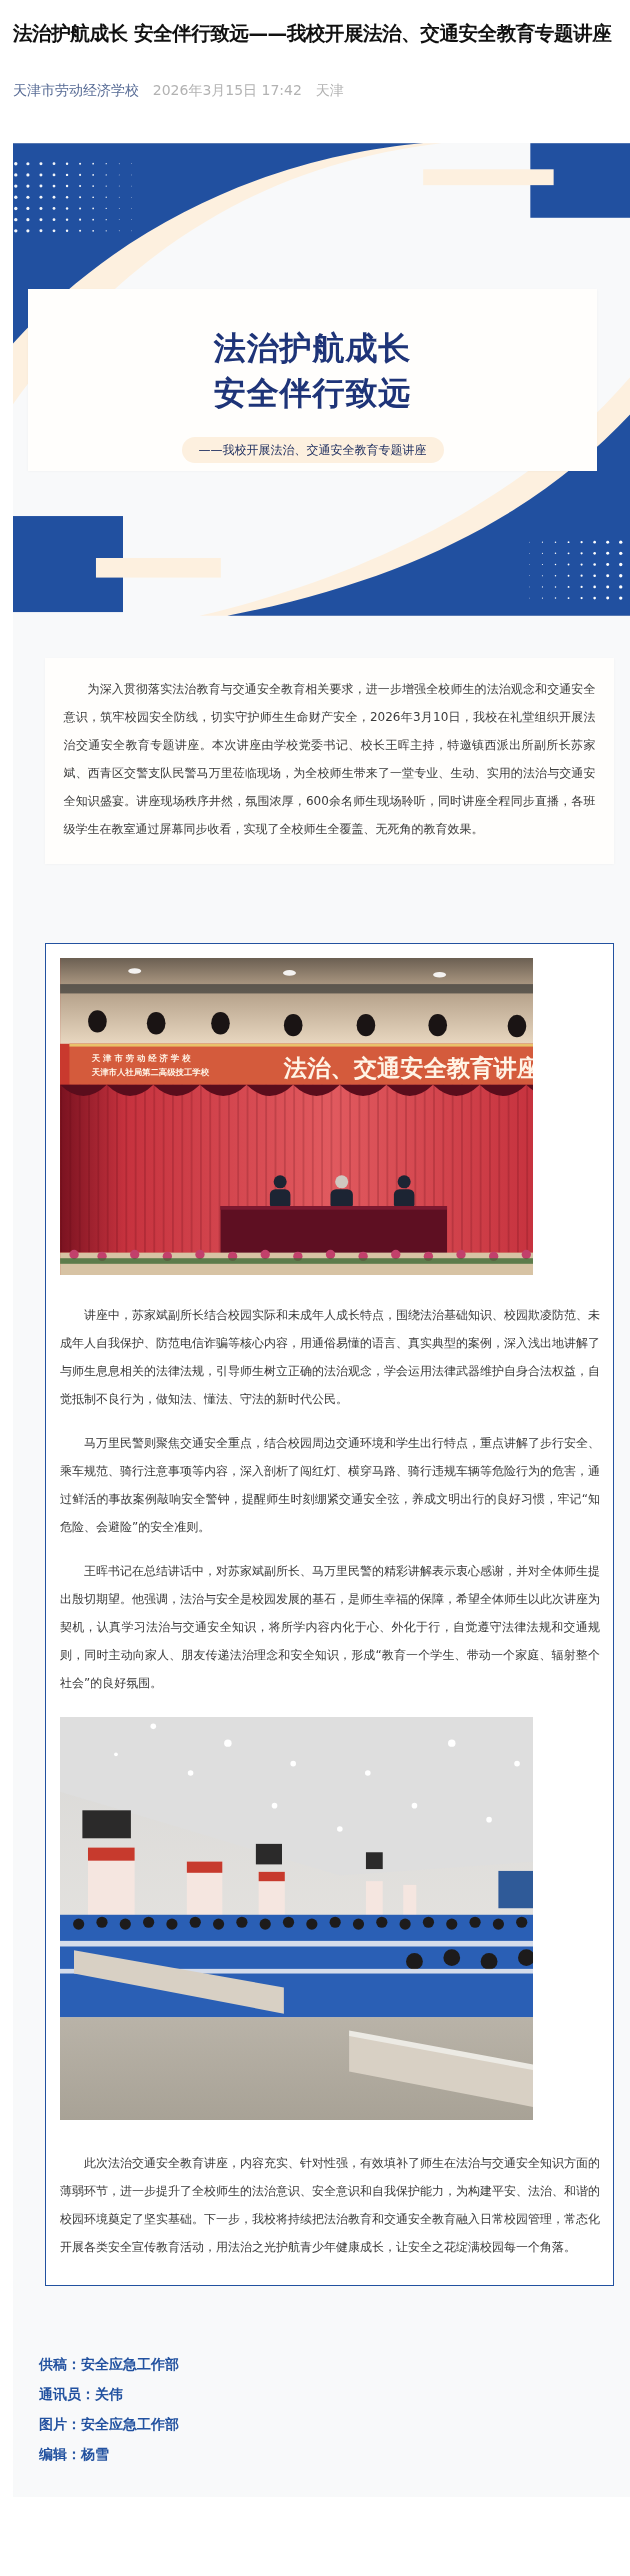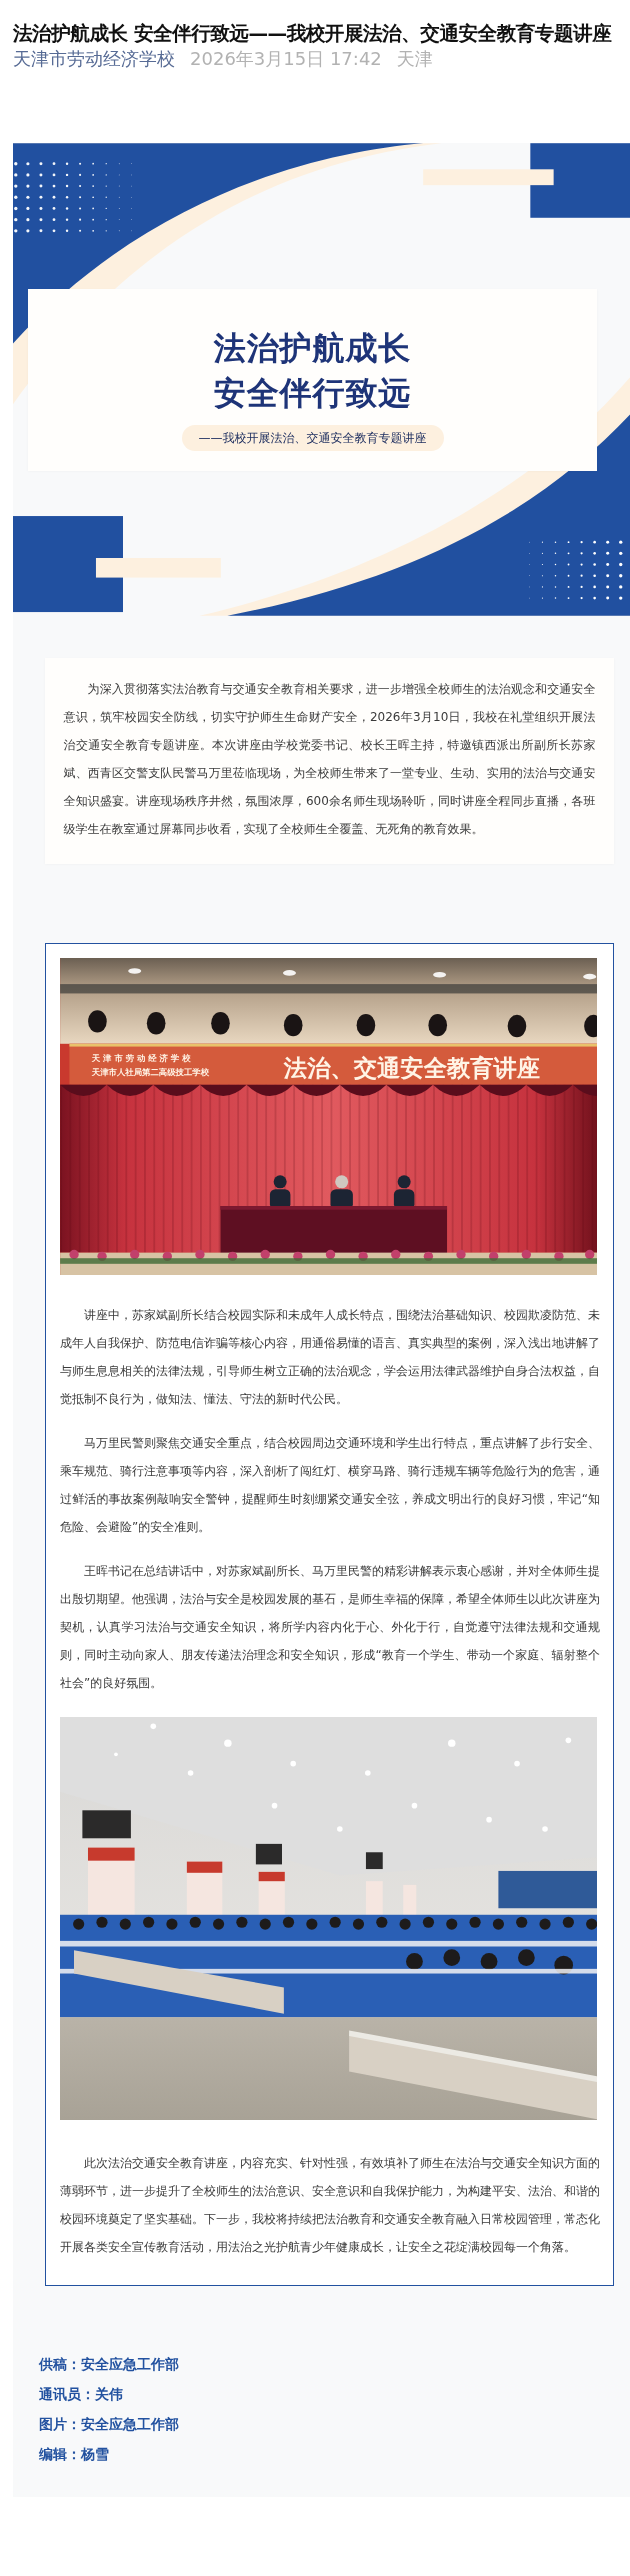--- a/index.html
+++ b/index.html
@@ -1,44 +1,44 @@
 <!DOCTYPE html>
 <html style="font-size:15px"><head>
 <meta charset="utf-8">
 <style>
   * { box-sizing: border-box; margin: 0; padding: 0; }
   html, body { width: 631px; background: #ffffff; }
   body { font-family: "DejaVu Sans", "Liberation Sans", sans-serif; color: #333; }
 
   .article-header { padding: 18.6px 13px 0 13px; height: 143px; }
   .article-title { font-size: 19.6px; font-weight: bold; line-height: 30px; color: #111; letter-spacing: -0.5px; }
-  .meta { margin-top: 1px; font-size: 18px; line-height: 18.6px; }
+  .meta { margin-top: 32px; font-size: 14px; line-height: 18.6px; }
   .meta .author { color: #576b95; }
   .meta .date, .meta .loc { color: #b2b2b2; margin-left: 9.3px; }
 
   .content { margin-left: 13px; width: 618px; background: #f8f9fa; padding-bottom: 28px; }
 
   
   .banner { position: relative; height: 473px; overflow: hidden; }
   .banner svg.bg { position: absolute; left: 0; top: 0; }
   .title-card { position: absolute; left: 15px; top: 146px; width: 569px; height: 182px; background: #fffefc;
     box-shadow: 0 0.9px 2.8px rgba(0,0,0,0.04); text-align: center; }
   .title-card .l1, .title-card .l2 { font-size: 32px; font-weight: bold; color: #1e3478; line-height: 45px; letter-spacing: 0.9px; }
   .title-card .l1 { margin-top: 37px; }
-  .title-card .sub { display: inline-block; margin-top: 9px; background: #fdf0df; color: #1f2f60; font-size: 12px;
+  .title-card .sub { display: inline-block; margin-top: 21px; background: #fdf0df; color: #1f2f60; font-size: 12px;
     padding: 3.7px 17px; border-radius: 13px; line-height: 18.6px; text-align: center; }
 
   
   .intro-card { margin: 42px 0 0 32px; width: 569px; background: #fffefc; padding: 17px 18.6px 20.5px 18.6px;
     box-shadow: 0 0.9px 2.8px rgba(0,0,0,0.04); }
   .para { font-size: 12px; line-height: 28px; color: #3a3a3a; text-indent: 2em; text-align: justify; }
 
   
   .frame { margin: 79px 0 0 32px; width: 569px; border: 1.4px solid #2352a0; background: #ffffff; padding: 14px 13px 24px 14px; }
-  .photo { width: 537px; position: relative; overflow: hidden; }
+  .photo { width: 473px; position: relative; overflow: hidden; }
   .photo1 { height: 317px; background: #c9392e; }
   .photo2 { height: 403px; background: #e6e6e6; margin-top: 20.5px; }
   .frame .para { margin-top: 16px; }
   .frame .para.first { margin-top: 26px; }
   .frame .para.closing { margin-top: 29px; }
 
   
   .credits { margin: 63px 0 0 26px; }
   .credit { font-size: 14px; font-weight: bold; color: #2352a0; line-height: 30px; }
 </style>

